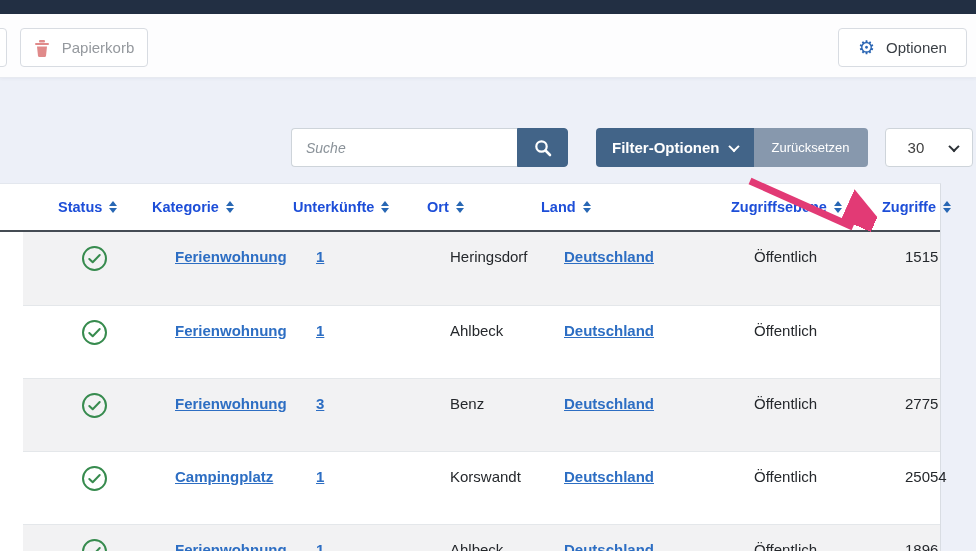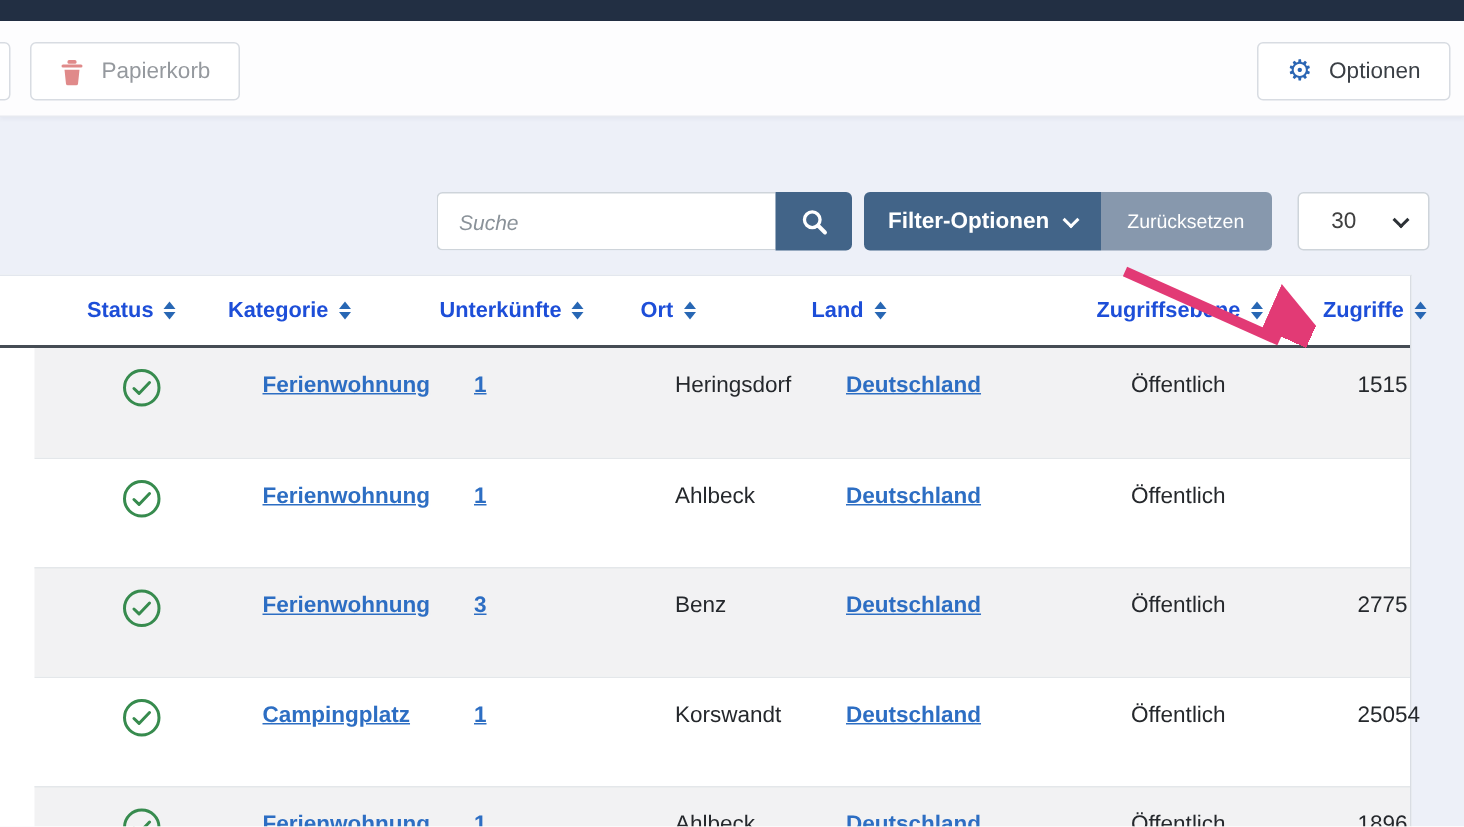--- a/index.html
+++ b/index.html
@@ -11,37 +11,37 @@
   .topbar { position:absolute; left:0; top:0; width:976px; height:14px; background:#222f43; }
 
   
   .toolbar { position:absolute; left:0; top:14px; width:976px; height:64px; background:#fdfdfe;
              border-bottom:1px solid #e7eaf0; box-shadow:0 1px 3px rgba(40,60,100,0.05); }
   .btn { display:inline-flex; align-items:center; justify-content:center; height:39px;
          border:1px solid #d8dce2; border-radius:4px; background:#fff; font-size:15px;
          cursor:pointer; font-family:inherit; }
   .btn-fragment { position:absolute; left:-35px; top:14px; width:42px; height:39px;
                   border:1px solid #d8dce2; border-radius:4px; background:#fff; }
-  .trash-btn { position:absolute; left:20px; top:14px; width:140px; gap:12px; color:#95999e; }
+  .trash-btn { position:absolute; left:20px; top:14px; width:128px; gap:12px; color:#95999e; }
   .options-btn { position:absolute; right:9px; top:14px; width:129px; gap:11px; color:#3a3f45; }
   .gear-glyph { color:#2b66b4; font-size:19px; line-height:1; }
 
   
   .filterbar { position:absolute; left:291px; top:128px; height:39px; display:flex; align-items:stretch; }
   .search-group { display:flex; }
   .search-input { width:226px; height:39px; border:1px solid #ced4da; border-right:none;
                   border-radius:4px 0 0 4px; padding:0 14px; font-size:14px; color:#14532d;
                   font-family:inherit; outline:none; background:#fff; }
   .search-input::placeholder { font-style:italic; color:#8a9299; }
   .search-btn { width:51px; height:39px; background:#426488; border:1px solid #426488;
                 border-radius:0 4px 4px 0; display:flex; align-items:center; justify-content:center; cursor:pointer; }
   .btn-group { display:flex; margin-left:8px; }
   .filter-btn { height:39px; padding:0 16px; background:#426488; color:#fff; border:none;
                 border-radius:4px 0 0 4px; font-size:15px; font-weight:600; display:flex;
-                align-items:center; gap:10px; cursor:pointer; font-family:inherit; }
+                align-items:center; gap:10px; cursor:pointer; font-family:inherit;margin-left:20px; }
   .reset-btn { height:39px; padding:0 18px; background:#8798ad; color:#fff; border:none;
                border-radius:0 4px 4px 0; font-size:13px; font-weight:500; cursor:pointer; font-family:inherit; }
   .chev { width:8px; height:8px; border-right:2.5px solid #fff; border-bottom:2.5px solid #fff;
           transform:rotate(45deg) translate(-1px,-1px); display:inline-block; }
   .page-size { margin-left:17px; width:88px; height:39px; background:#fff; border:1px solid #ced4da;
                border-radius:4px; display:flex; align-items:center; justify-content:space-between;
                padding:0 14px 0 22px; font-size:15px; color:#404040; cursor:pointer; }
   .chev.dark { border-color:#2c3136; }
 
   

